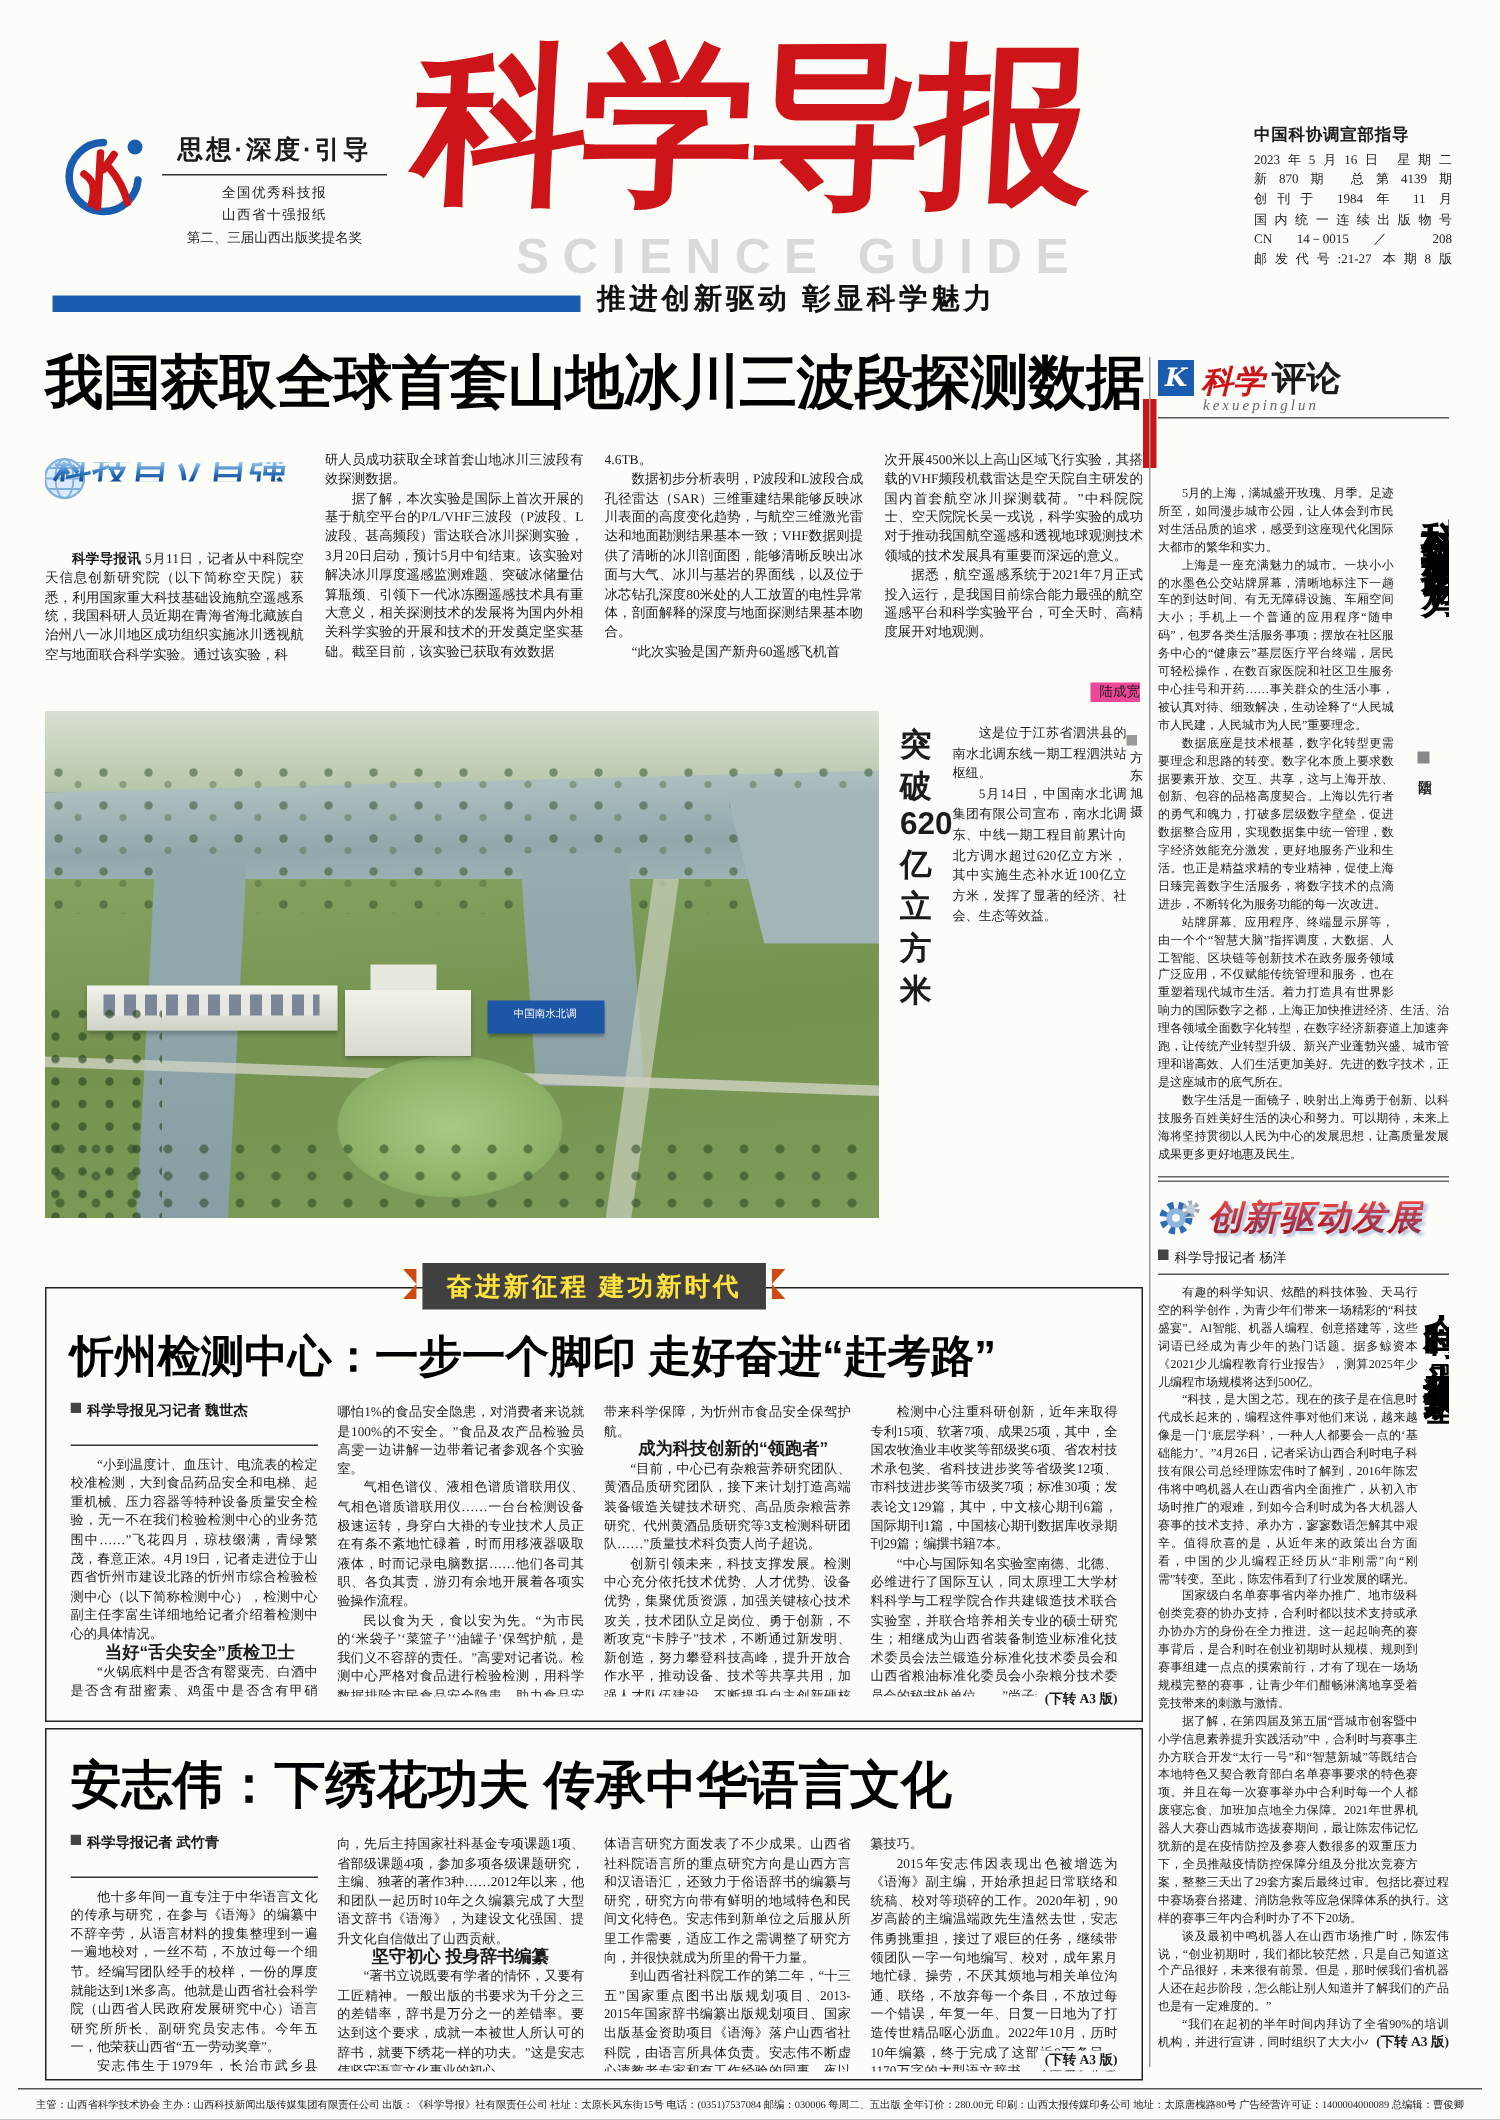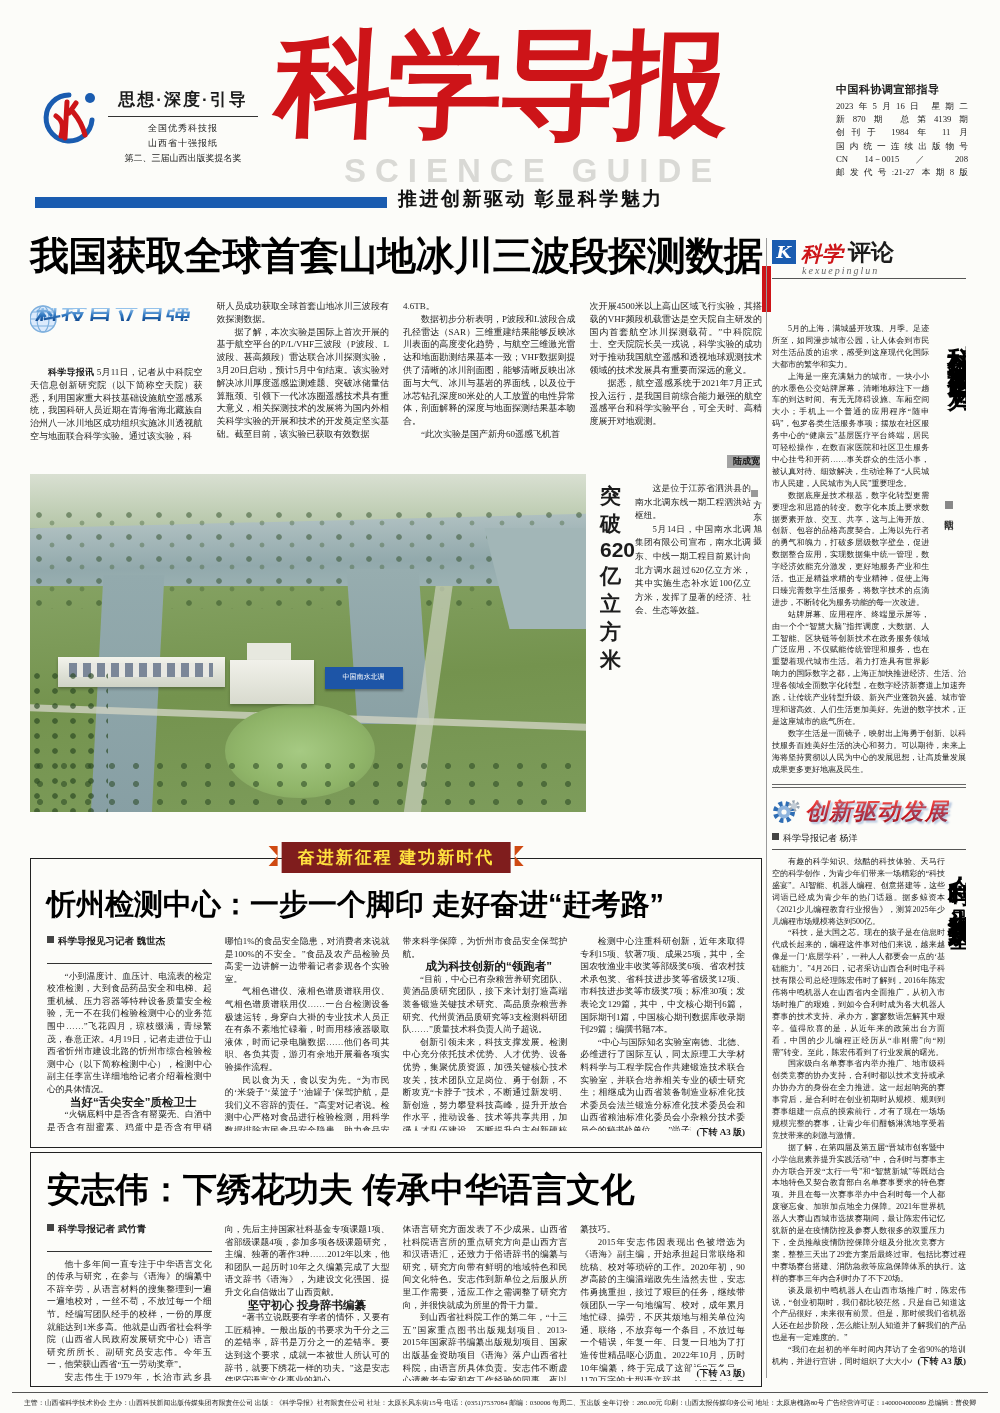--- a/index.html
+++ b/index.html
@@ -31,21 +31,21 @@
   .lead-cols{position:absolute;left:30px;top:300px;width:732px;height:168px;display:flex;gap:14px;}
   .lead-col{flex:1;overflow:hidden;font-size:9px;line-height:12.8px;text-align:justify;position:relative;}
   .lead-col p,.boxcol p,.cm-body p,.inv-body p,.cap p{margin:0;text-indent:2em;}
   p.cont{text-indent:0;}
   .badge{height:58px;position:relative;padding-top:8px;}
   .badge-globe{position:absolute;left:-2px;top:4px;}
   .badge-text{position:relative;font-family:"Liberation Sans",sans-serif;font-weight:900;font-size:25px;letter-spacing:1px;
               transform:skewX(-6deg);display:inline-block;margin-left:6px;
               background:linear-gradient(180deg,#9cc8ef 0%,#2f77c0 55%,#124a90 100%);
               -webkit-background-clip:text;background-clip:text;color:transparent;}
-  .lead-author{position:absolute;right:2px;bottom:0;background:#a3a3a3;font-weight:bold;padding-left:6px;margin-top:45px;}
+  .lead-author{position:absolute;right:2px;bottom:0;background:#ec4899;font-weight:normal;padding-left:6px;margin-top:45px;}
   
   .photo{position:absolute;left:30px;top:474px;width:556px;height:338px;overflow:hidden;background:#8aa46b;}
   .photo div{position:absolute;}
   .ph-haze{left:0;top:0;right:0;height:16%;background:linear-gradient(#d9e0d2,#b5c6a8);}
   .ph-canal-top{left:-10px;top:14%;right:-10px;height:21%;background:linear-gradient(180deg,#aebfc0,#92a9ac 60%,#9db3b4);transform:skewY(-1.5deg);}
   .ph-field{left:0;top:33%;right:0;bottom:0;background:linear-gradient(175deg,#85a263 0%,#74934e 45%,#7d9c5b 100%);}
   .ph-chan-left{left:12%;top:30%;width:11%;height:72%;background:linear-gradient(#93aaad,#879fa4);transform:skewX(-3deg);}
   .ph-chan-right{left:58%;top:28%;width:13%;height:46%;background:linear-gradient(#97adaf,#8aa1a5);transform:skewX(4deg);}
   .ph-chan-far{left:84%;top:16%;width:18%;height:30%;background:#a2b6b7;transform:skewX(14deg);}
   .ph-dam{left:5%;top:54%;width:30%;height:9%;background:linear-gradient(#f3f3ec,#cfd3c6);box-shadow:0 2px 3px rgba(0,0,0,.25);}
@@ -96,21 +96,21 @@
   .inv-wrap{position:relative;}
   .inv-body{font-size:8px;line-height:11.9px;text-align:justify;height:512px;overflow:hidden;}
   .inv-float{height:382px;}
   .inv-float .v-title{font-size:24px;letter-spacing:2px;}
   .turn-abs{position:absolute;font-weight:bold;font-size:9px;background:#fcfcf9;padding-left:6px;}
   .inv-turn{right:0;bottom:0;}
   
   .abox{position:absolute;border:1.5px solid #222;background:#fcfcf9;}
   .box2{left:30px;top:858px;width:730px;height:288px;}
   .box3{left:30px;top:1152px;width:730px;height:233px;}
-  .banner{position:absolute;left:50%;top:-17px;transform:translateX(-50%);background:#7f1d1d;color:#ffe23f;
+  .banner{position:absolute;left:50%;top:-17px;transform:translateX(-50%);background:#404040;color:#ffe23f;
           font-family:"Liberation Sans",sans-serif;font-weight:900;font-size:17px;letter-spacing:2px;
           padding:4px 16px;white-space:nowrap;}
   .banner::before,.banner::after{content:"";position:absolute;top:4px;width:0;height:0;
           border-top:10px solid #cf4a12;border-bottom:10px solid #cf4a12;}
   .banner::before{left:-13px;border-left:9px solid transparent;}
   .banner::after{right:-13px;border-right:9px solid transparent;}
   .a-headline{margin:0;font-family:"Liberation Sans",sans-serif;font-weight:900;color:#000;}
   .h-a2{font-size:29px;padding:26px 16px 8px;}
   .h-a3{font-size:34px;padding:14px 16px 8px;}
   .boxcols{display:flex;gap:13px;margin:2px 16px;overflow:hidden;}

